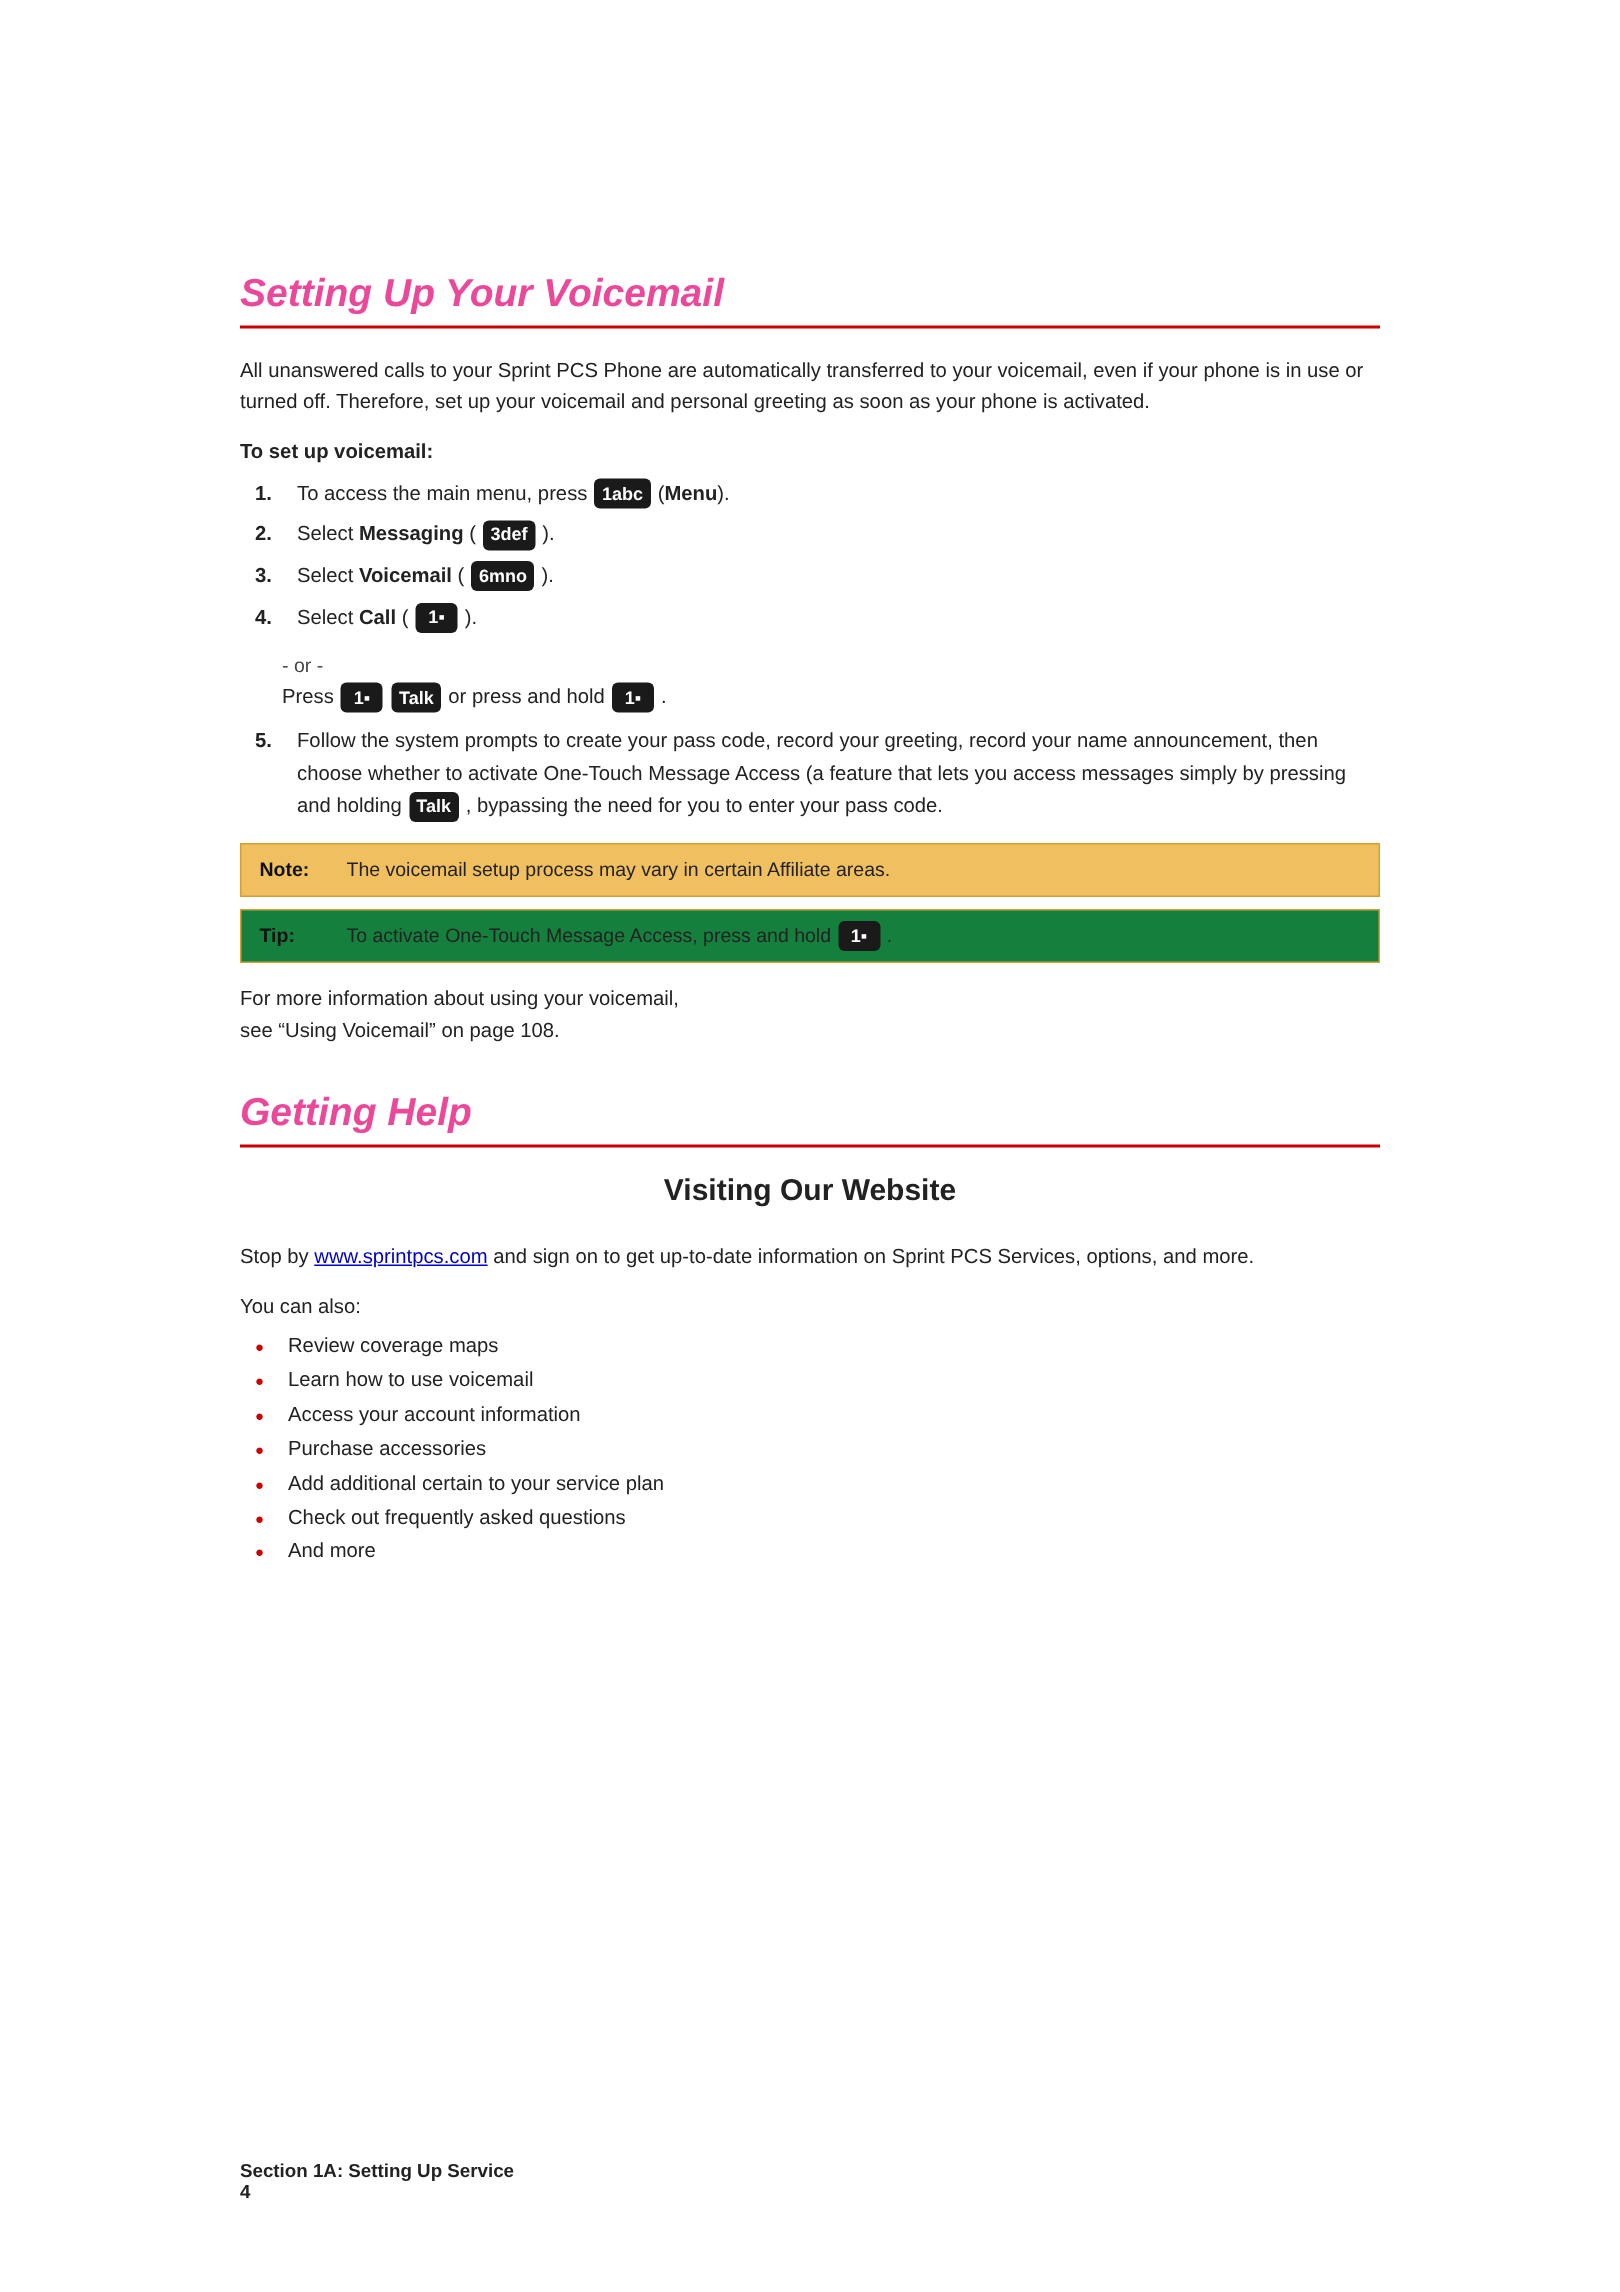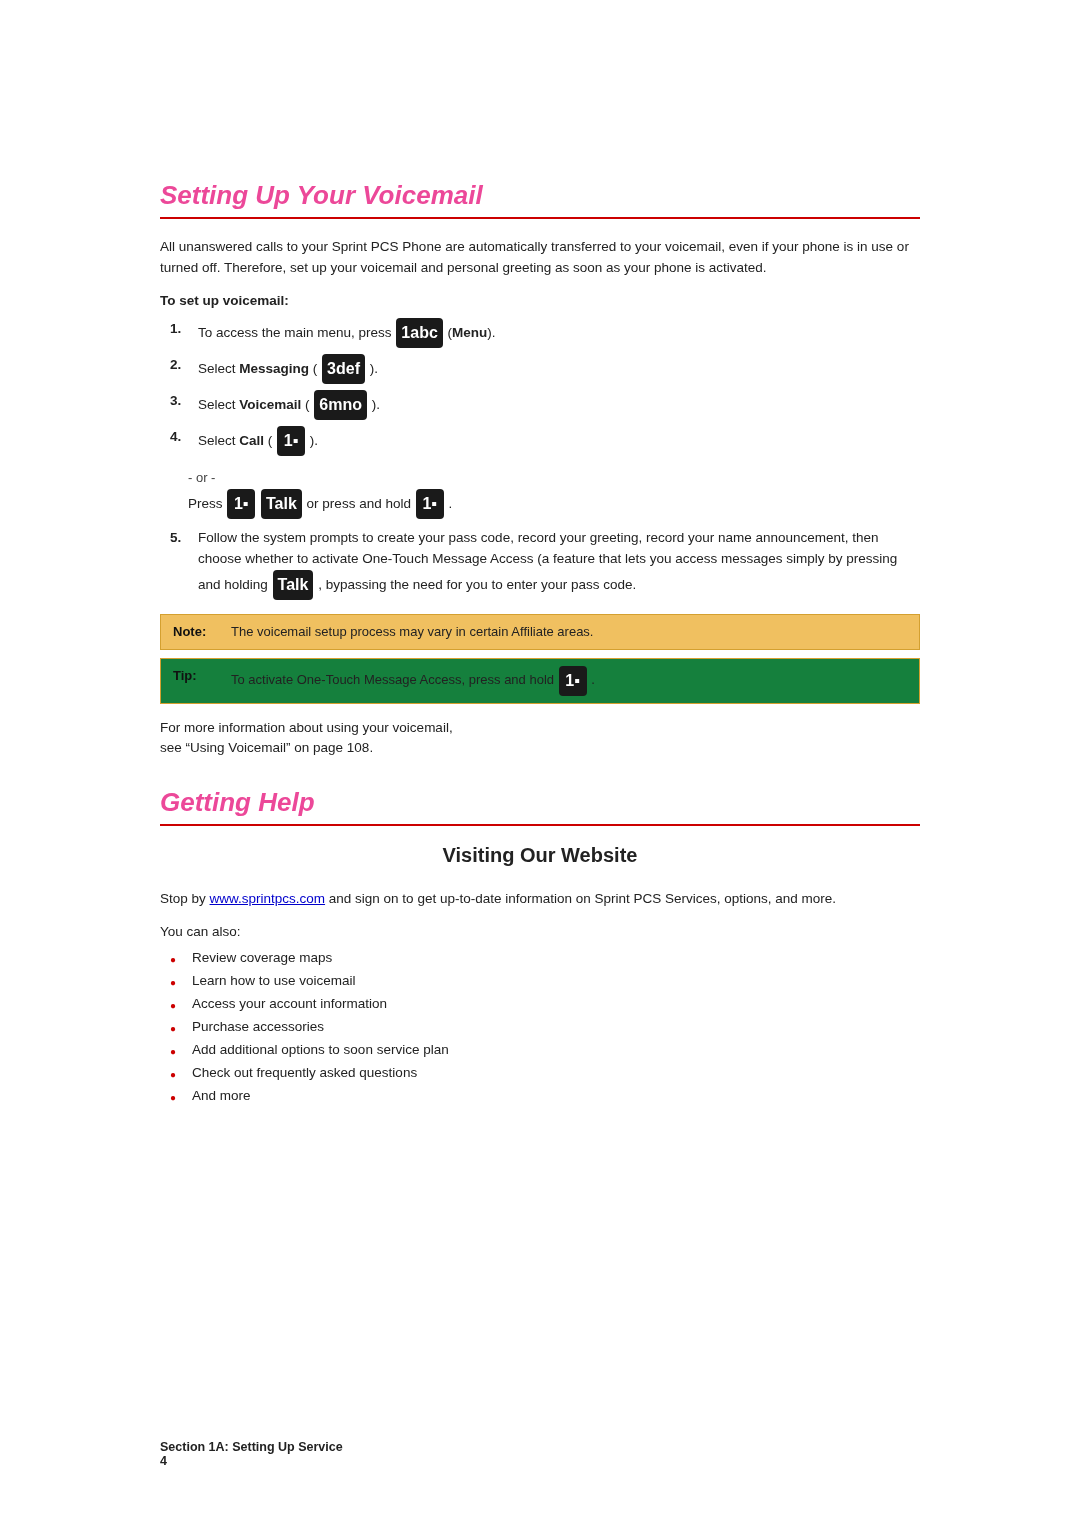--- a/index.html
+++ b/index.html
@@ -68,26 +68,26 @@
       font-weight: bold;
       min-width: 20px;
     }
 
     .key-badge {
       display: inline-flex;
       align-items: center;
       justify-content: center;
       background: #1a1a1a;
       color: #ffffff;
-      font-size: 16px;
+      font-size: 12px;
       font-weight: bold;
       border-radius: 4px;
       padding: 1px 5px;
       min-width: 28px;
-      height: 30px;
+      height: 20px;
       vertical-align: middle;
       margin: 0 1px;
     }
 
     .key-badge.wide {
       min-width: 36px;
     }
 
     .or-line {
       font-size: 13px;
@@ -309,21 +309,21 @@
       <li>
         <span>Learn how to use voicemail</span>
       </li>
       <li>
         <span>Access your account information</span>
       </li>
       <li>
         <span>Purchase accessories</span>
       </li>
       <li>
-        <span>Add additional options to soon service plan</span>
+        <span>Add additional certain to your service plan</span>
       </li>
       <li>
         <span>Check out frequently asked questions</span>
       </li>
       <li>
         <span>And more</span>
       </li>
     </ul>
   </div>
 

